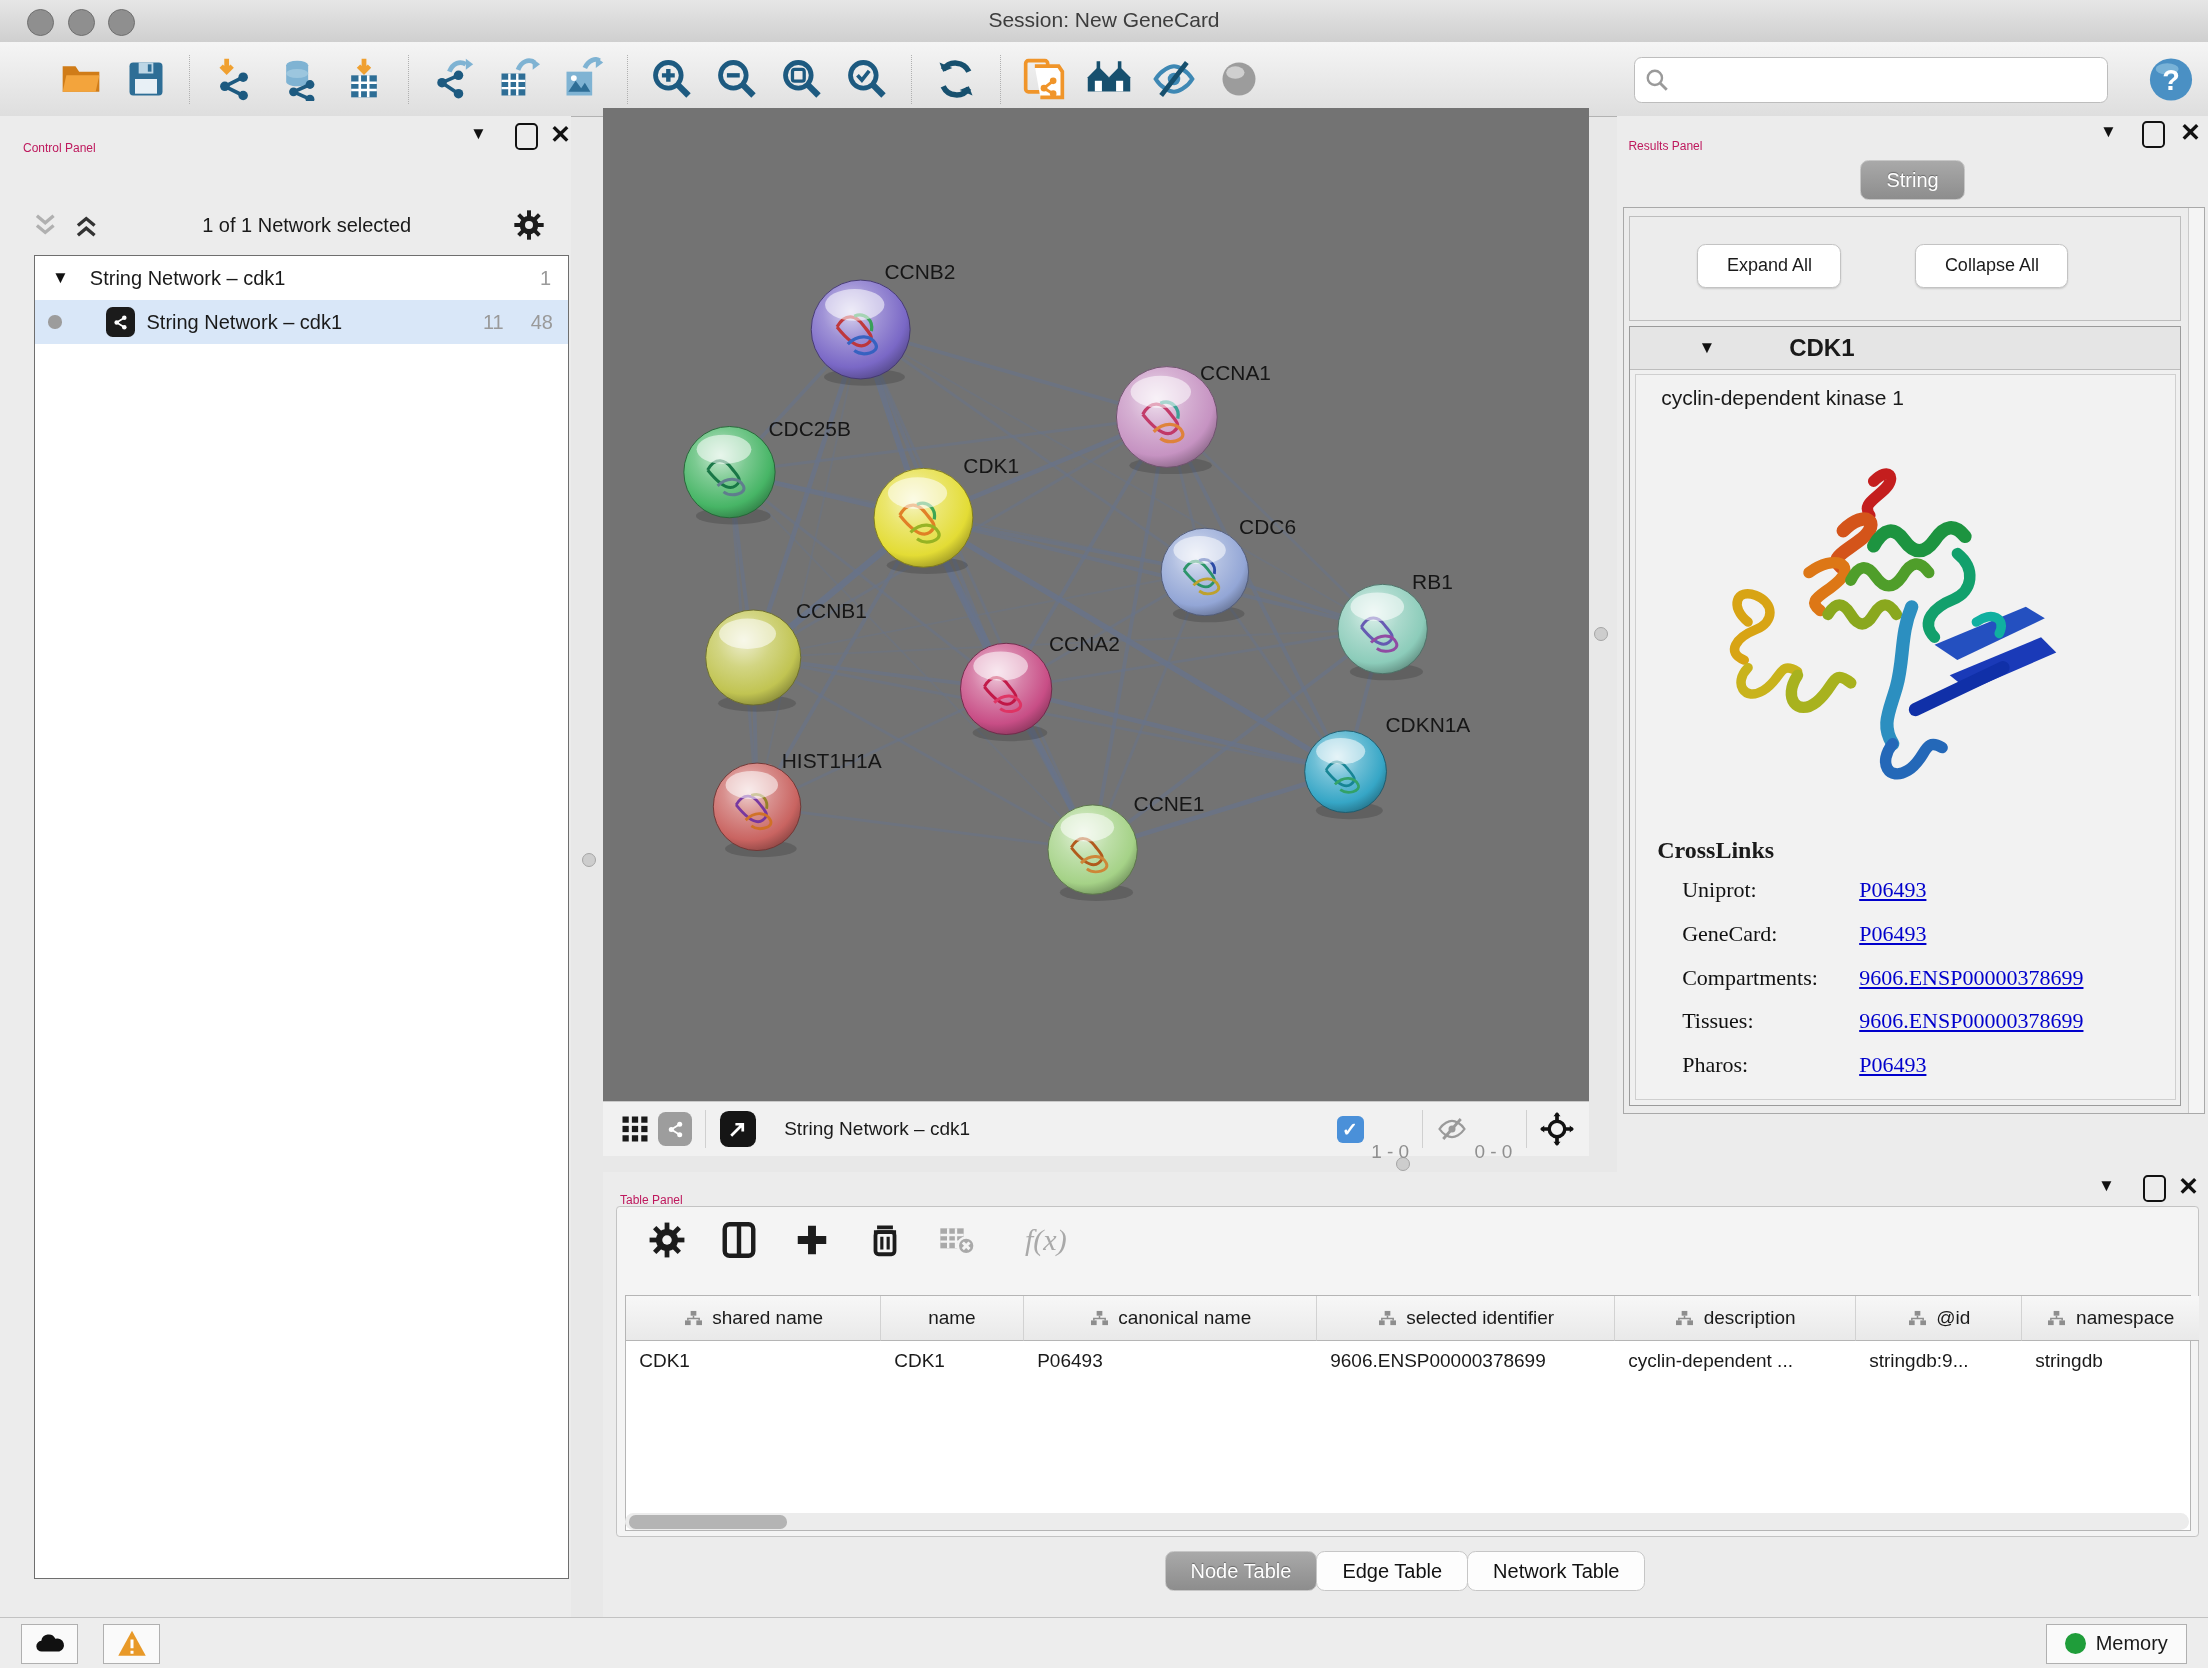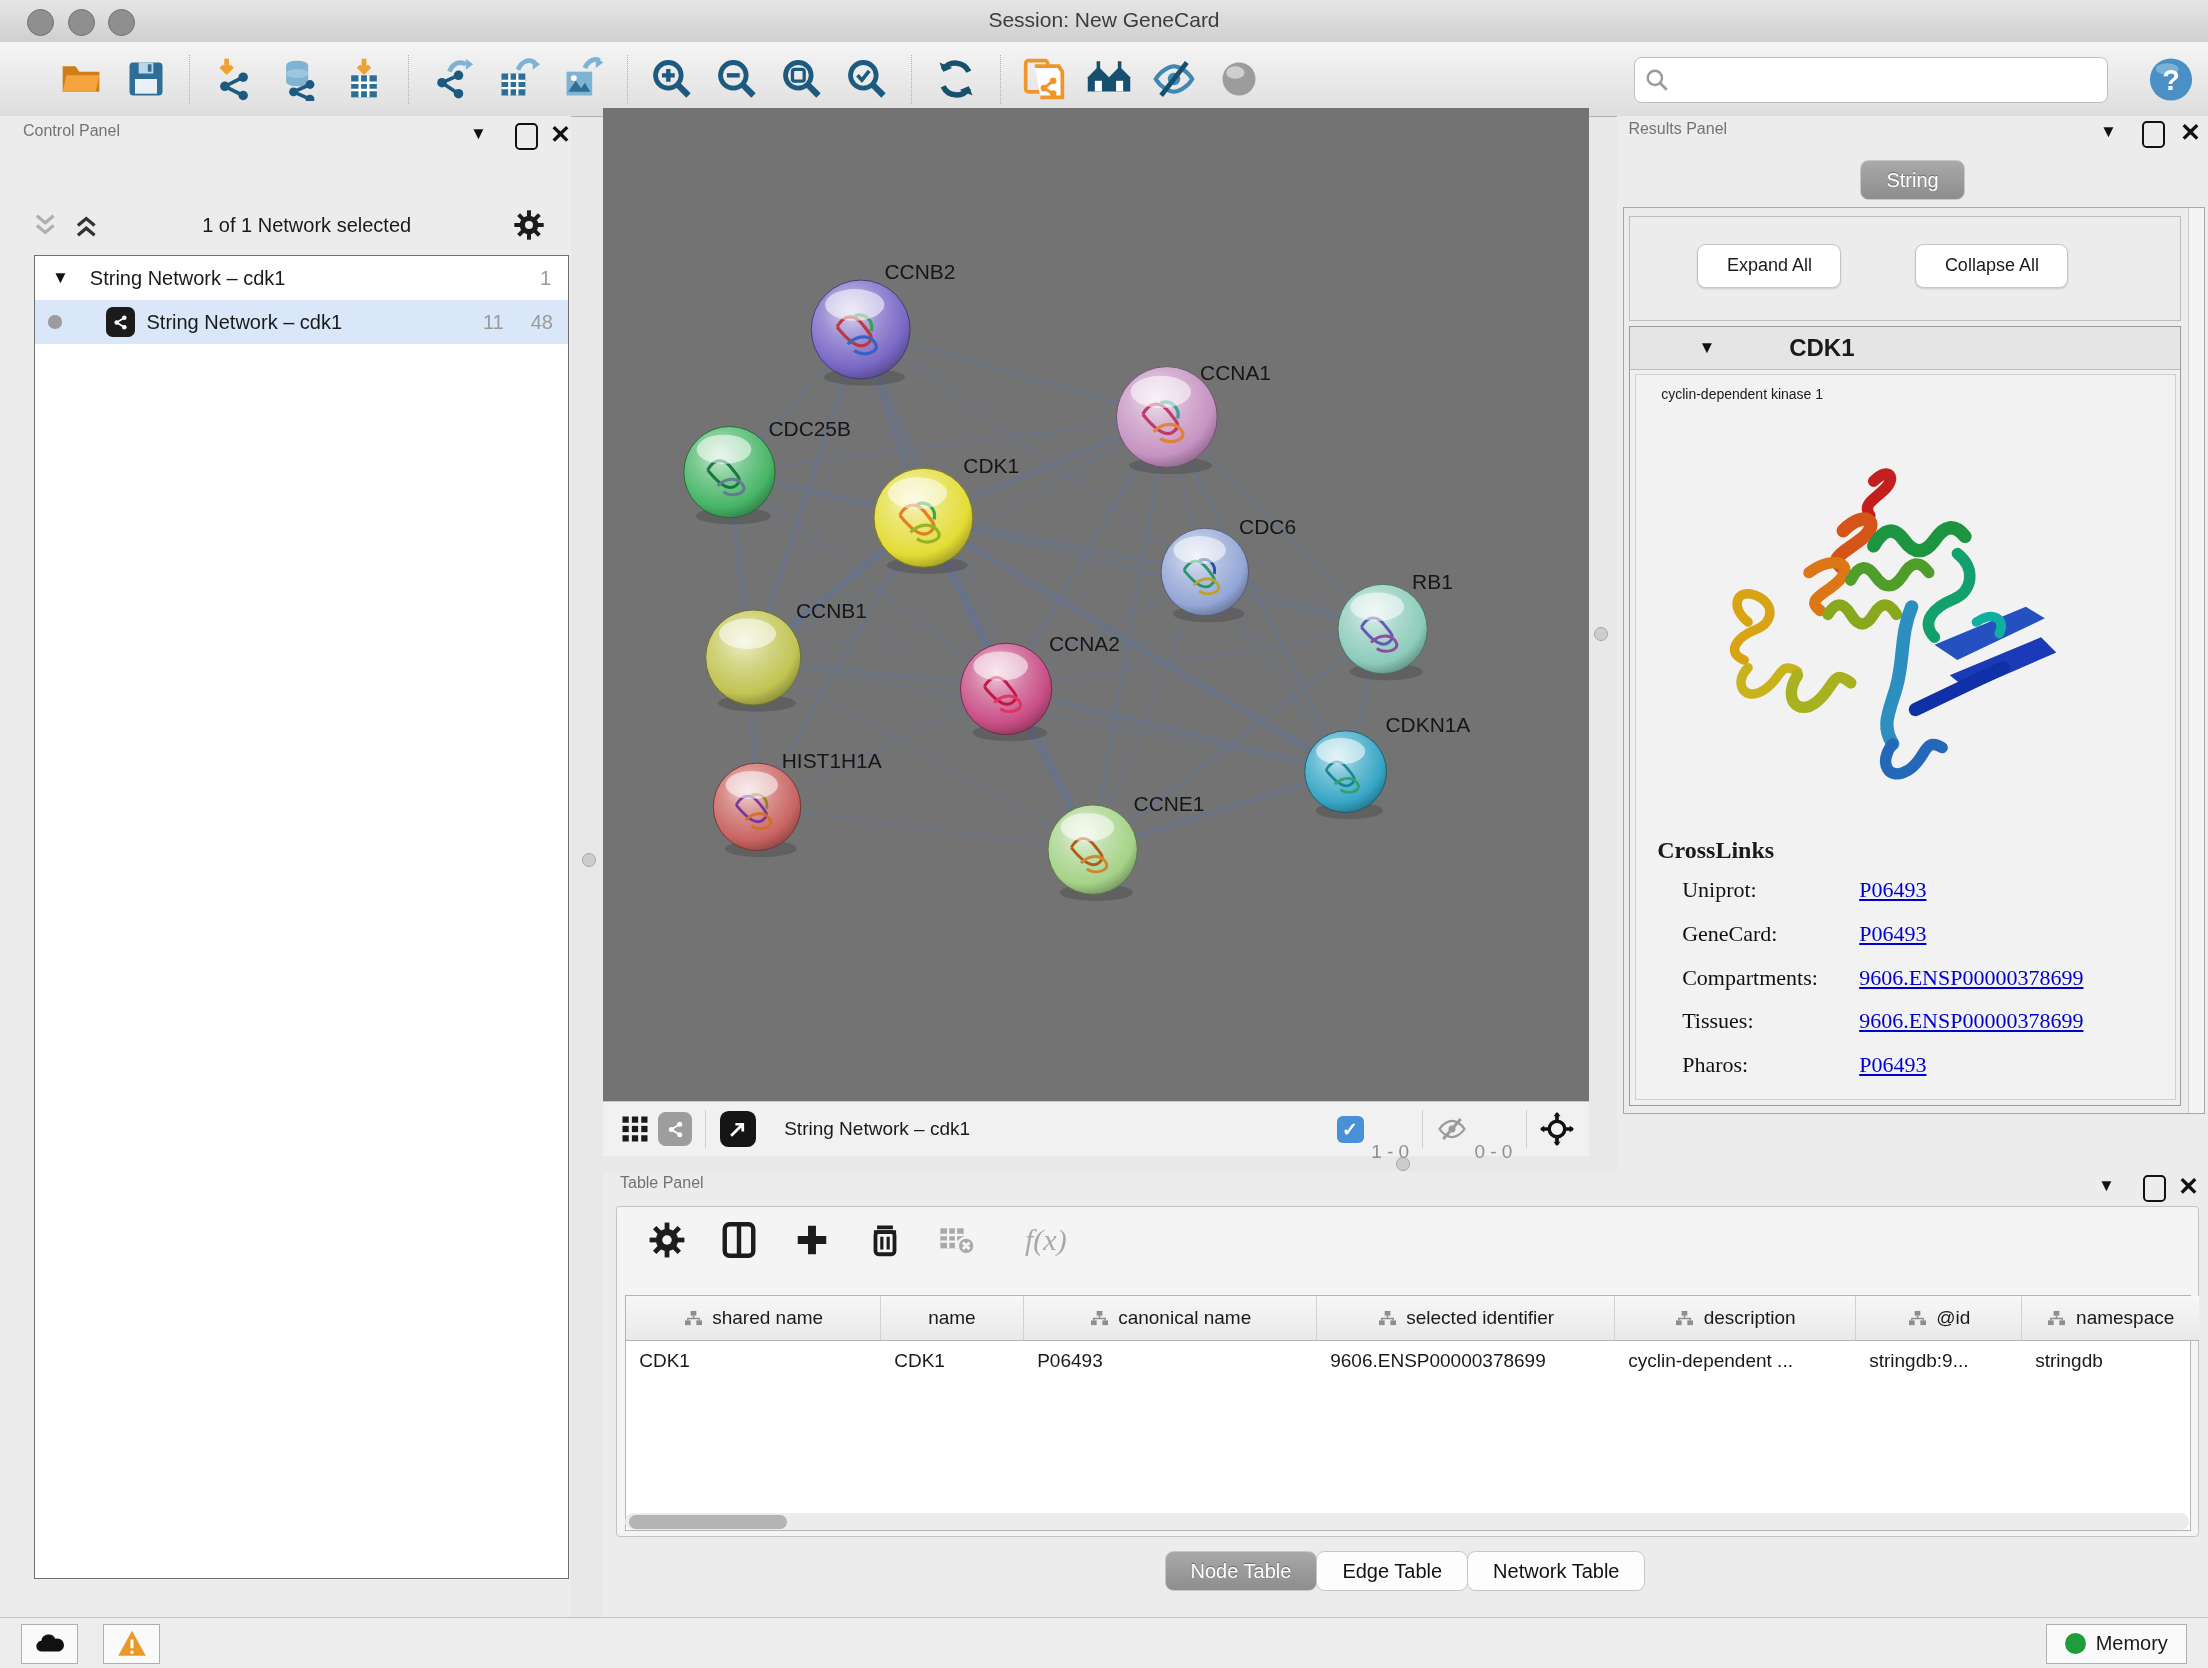--- a/index.html
+++ b/index.html
@@ -14,21 +14,21 @@
   #win-title{position:absolute;top:7.6px;width:100%;text-align:center;font-size:21px;color:#3d3d3d;}
   
   #toolbar{left:0;top:42px;width:2208px;height:74px;background:linear-gradient(#f5f5f5,#dedede);
            border-bottom:1px solid #b2b2b2;display:flex;align-items:center;}
   .tbi{width:46px;height:46px;margin:0 9.5px;display:inline-flex;align-items:center;justify-content:center;}
   .tbsep{width:0;height:49px;border-left:1.9px dotted #b0b0b0;margin:0 11.4px;}
   #search-wrap{position:absolute;left:1634px;top:15px;width:472px;height:44px;background:#fff;
                border:1px solid #bdbdbd;border-radius:7.6px;display:flex;align-items:center;}
   #search-input{border:none;outline:none;flex:1;font-size:19px;background:transparent;margin-right:7.6px;}
   
-  .panel-title{font-size:16px;color:#737373;}
+  .panel-title{font-size:12px;color:#be185d;margin-top:19px;}
   .pt-ctrl{display:inline-block;vertical-align:middle;}
   .tri{font-size:17px;color:#111;}
   .float-ico{width:19px;height:23px;border:2.9px solid #111;border-radius:4.8px;display:inline-block;}
   .close-ico{font-size:25px;font-weight:bold;color:#111;line-height:23px;}
   .tab{height:38px;padding:0 25px;display:inline-flex;align-items:center;justify-content:center;
        font-size:20px;background:#fdfdfd;border:1px solid #c6c6c6;border-radius:8.6px;margin-left:-1px;color:#111;}
   .tab.sel{background:linear-gradient(#a9a9a9,#8d8d8d);color:#fff;text-shadow:0 -1px 1px rgba(0,0,0,.35);}
   
   #control-panel{left:0;top:116px;width:571px;height:1501px;background:#ececec;}
   #cp-tree-box{position:absolute;left:34px;top:139px;width:533px;height:1322px;background:#fff;
@@ -611,21 +611,21 @@
     <div id="rp-btnbox">
       <span class="aq-btn abs" style="left:67px;top:27px">Expand All</span>
       <span class="aq-btn abs" style="left:285px;top:27px">Collapse All</span>
     </div>
     <div id="rp-entry">
       <div id="rp-entry-head">
         <span class="tri" style="margin-left:68px">▼</span>
         <span style="margin-left:74px;font-size:24px;font-weight:bold">CDK1</span>
       </div>
       <div id="rp-entry-body">
-        <div style="position:absolute;left:25px;top:11.4px;font-size:14px">cyclin-dependent kinase 1</div>
+        <div style="position:absolute;left:25px;top:11.4px;font-size:21px">cyclin-dependent kinase 1</div>
 
         <svg width="390" height="371" viewBox="0 0 205 195" style="position:absolute;left:55px;top:72px">
           <g fill="none" stroke-linecap="round">
             <path d="M96 18 C104 10 108 16 102 22 S90 30 94 36" stroke="#c41e1e" stroke-width="6"></path>
             <path d="M80 44 C92 32 100 40 90 48 S72 58 80 64" stroke="#d4541a" stroke-width="7"></path>
             <path d="M62 66 C76 56 86 62 78 70 S60 80 68 86" stroke="#dd7716" stroke-width="6"></path>
             <path d="M30 92 C20 84 24 74 34 78 S44 92 34 96 S18 108 28 112" stroke="#d8a414" stroke-width="5"></path>
             <path d="M30 116 C22 124 28 134 38 128 S46 112 56 118" stroke="#c9b31c" stroke-width="5"></path>
             <path d="M56 120 C48 132 56 142 66 134 S74 116 84 124" stroke="#a8b21e" stroke-width="6"></path>
             <path d="M72 88 q6 -10 12 0 q6 10 12 0 q6 -10 12 0" stroke="#8aa81e" stroke-width="6"></path>

